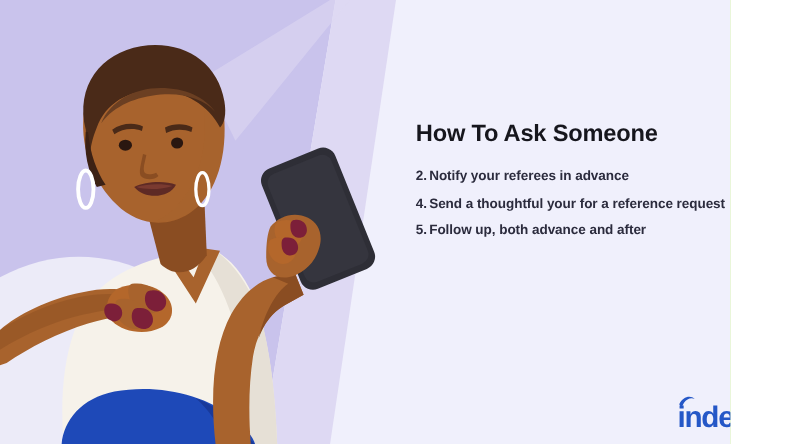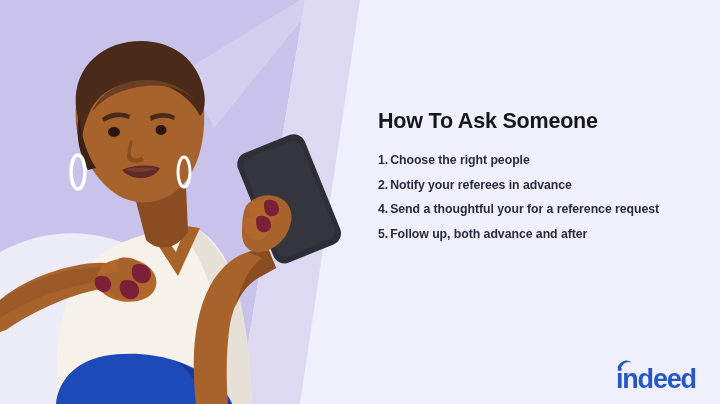--- a/index.html
+++ b/index.html
@@ -3,21 +3,21 @@
 <meta charset="utf-8">
 <title>How To Ask Someone To Be Your Reference</title>
 <style>
   html, body {
     margin: 0;
     padding: 0;
     background: #ffffff;
   }
   #slide {
     position: relative;
-    width: 720px;
+    width: 664px;
     height: 404px;
     overflow: hidden;
     background: #bef264;
     font-family: "Liberation Sans", sans-serif;
   }
 
   
   .bg-layer {
     position: absolute;
     inset: 0;
@@ -167,23 +167,20 @@
     <path d="M126,280 C134,279 140,285 139,292 C138,298 132,301 126,298 C121,296 119,290 120,285 C121,281 123,280 126,280 Z" fill="#7c1f39"></path>
     <path d="M100,276 C107,275 112,280 111,286 C110,291 105,294 100,291 C96,289 94,284 95,280 C96,277 98,276 100,276 Z" fill="#7c1f39"></path>
   </svg>
 
   <div class="text-col">
     <h1 class="headline">
       <span class="ln">How To Ask Someone</span>
     </h1>
     <ol class="steps">
       <li>
-        <span class="num">1.</span><span>Choose the right people</span>
-      </li>
-      <li>
         <span class="num">2.</span><span>Notify your referees in advance</span>
       </li>
       <li>
         <span class="num">4.</span><span>Send a thoughtful your for a reference request</span>
       </li>
       <li>
         <span class="num">5.</span><span>Follow up, both advance and after</span>
       </li>
     </ol>
   </div>

